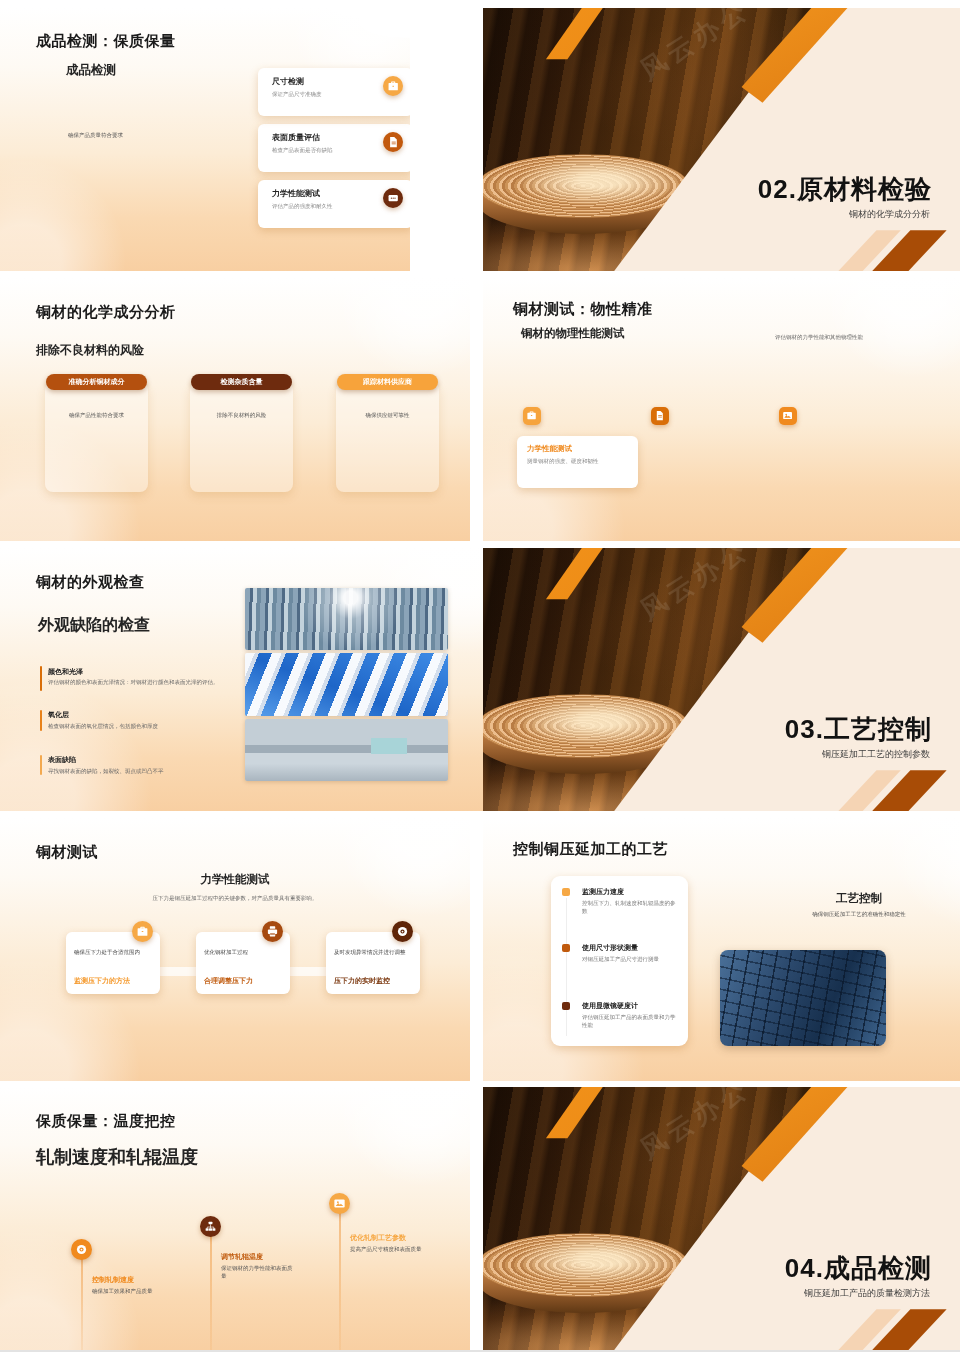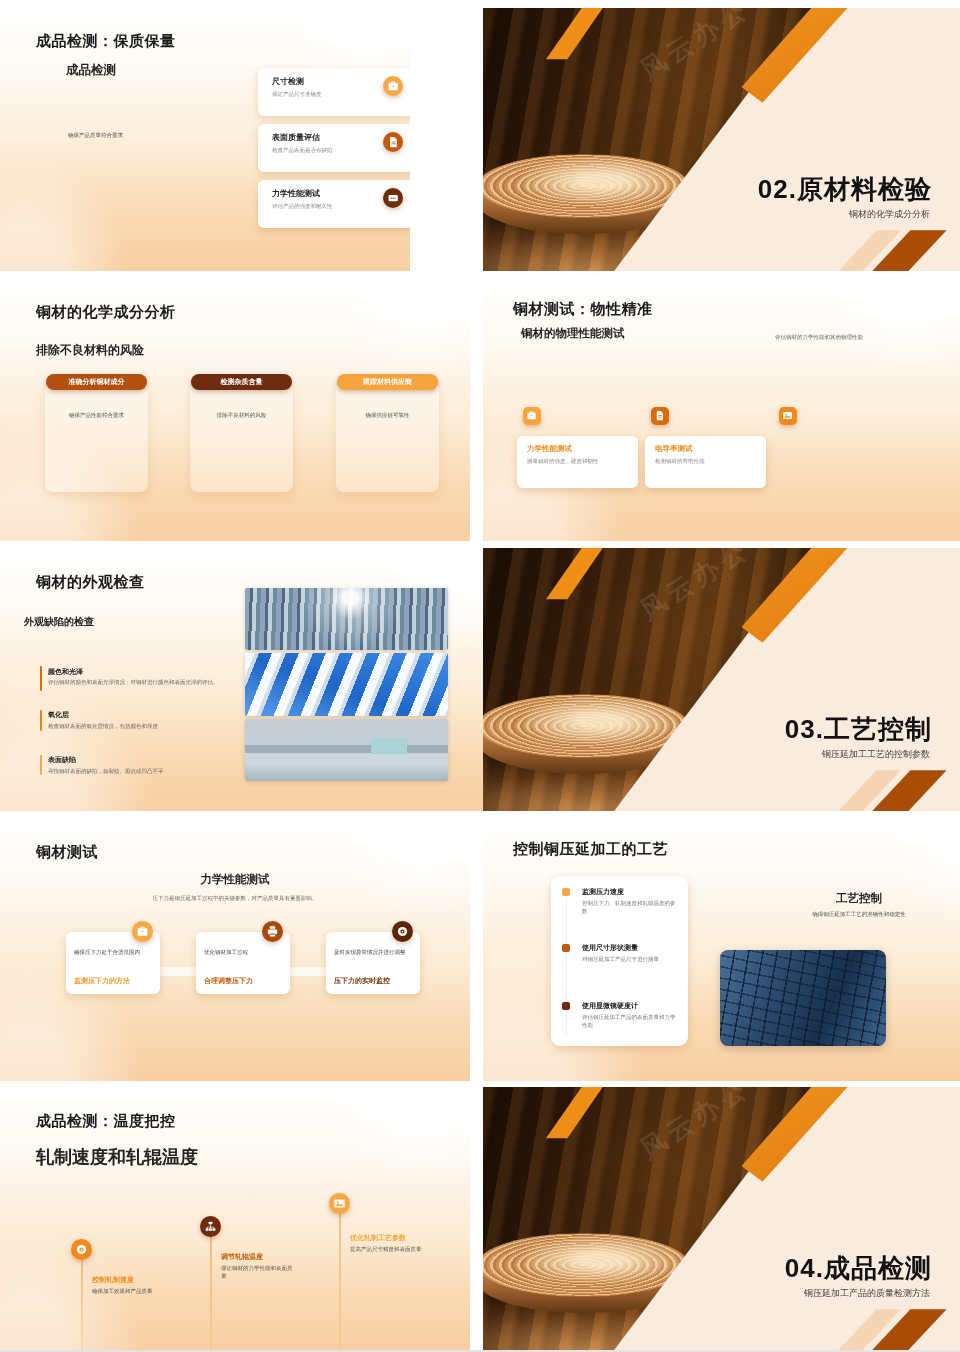--- a/index.html
+++ b/index.html
@@ -162,29 +162,25 @@
           <rect fill="#fff" x="2.5" y="4.5" width="19" height="15" rx="2"></rect>
           <path fill="currentColor" d="M5 16.5l4.5-5.5 3 3.5 2-2 4.5 4z"></path>
           <circle fill="currentColor" cx="9" cy="9.5" r="1.7"></circle>
         </svg>
     </div>
 
     <div class="card" style="left:34px;top:158px;width:121px;height:52px;">
       <div class="c-t" style="left:10px;top:8px;font-size:7.5px;color:#F08A1E;">力学性能测试</div>
       <div class="tiny" style="left:10px;top:22px;right:6px;color:#888;">测量铜材的强度、硬度和韧性</div>
     </div>
-    <div class="card" style="left:162px;top:158px;width:121px;height:52px;">
-      <div class="c-t" style="left:10px;top:8px;font-size:7.5px;color:#F08A1E;">电导率测试</div>
-      <div class="tiny" style="left:10px;top:22px;right:6px;color:#888;">检测铜材的导电性能</div>
-    </div>
   </div>
 
   <div class="slide grad" style="left:0;top:548px;width:518px;">
     <div class="s-title" style="left:36px;top:25px;">铜材的外观检查</div>
-    <div class="s-sub" style="left:24px;top:67px;font-size:10px;">外观缺陷的检查</div>
+    <div class="s-sub" style="left:38px;top:67px;font-size:16px;">外观缺陷的检查</div>
 
     <div class="bar" style="left:40px;top:118px;height:25px;background:#D96E08;"></div>
     <div class="item-t" style="left:48px;top:119px;">颜色和光泽</div>
     <div class="tiny" style="left:48px;top:131px;width:195px;">评估铜材的颜色和表面光泽情况：对铜材进行颜色和表面光泽的评估。</div>
 
     <div class="bar" style="left:40px;top:162px;height:21px;background:#E8821A;"></div>
     <div class="item-t" style="left:48px;top:162px;">氧化层</div>
     <div class="tiny" style="left:48px;top:175px;width:195px;">检查铜材表面的氧化层情况，包括颜色和厚度</div>
 
     <div class="bar" style="left:40px;top:207px;height:20px;background:#F3A94F;"></div>
@@ -281,21 +277,21 @@
     <div class="s-sub center" style="left:296px;width:160px;top:73px;font-size:11.5px;">工艺控制</div>
     <div class="tiny center" style="left:281px;width:190px;top:93px;color:#555;">确保铜压延加工工艺的准确性和稳定性</div>
 
     <div class="abs" style="left:237px;top:132px;width:166px;height:96px;border-radius:8px;overflow:hidden;box-shadow:0 3px 8px rgba(120,80,40,0.3);background:
         repeating-linear-gradient(100deg, rgba(10,25,45,0.75) 0 1.5px, rgba(0,0,0,0) 1.5px 14px),
         repeating-linear-gradient(12deg, rgba(10,25,45,0.55) 0 1.5px, rgba(0,0,0,0) 1.5px 11px),
         linear-gradient(115deg,#4a7099 0%,#2c4a6e 35%,#17304e 65%,#3f6690 100%);"></div>
   </div>
 
   <div class="slide grad" style="left:0;top:1087px;width:470px;">
-    <div class="s-title" style="left:36px;top:25px;">成品检测：温度把控</div>
+    <div class="s-title" style="left:36px;top:25px;">保质保量：温度把控</div>
     <div class="s-sub" style="left:36px;top:58px;font-size:18px;">轧制速度和轧辊温度</div>
 
     <div class="vline" style="left:81px;top:172px;height:91px;"></div>
     <div class="circle" style="left:71px;top:152px;width:21px;height:21px;background:#F08A1E;color:#F08A1E;">
       <svg viewBox="0 0 24 24">
           <circle fill="#fff" cx="12" cy="12" r="8.5"></circle>
           <circle fill="currentColor" cx="12" cy="12" r="3.8"></circle>
           <circle fill="#fff" cx="12" cy="12" r="1.6"></circle>
         </svg>
     </div>

